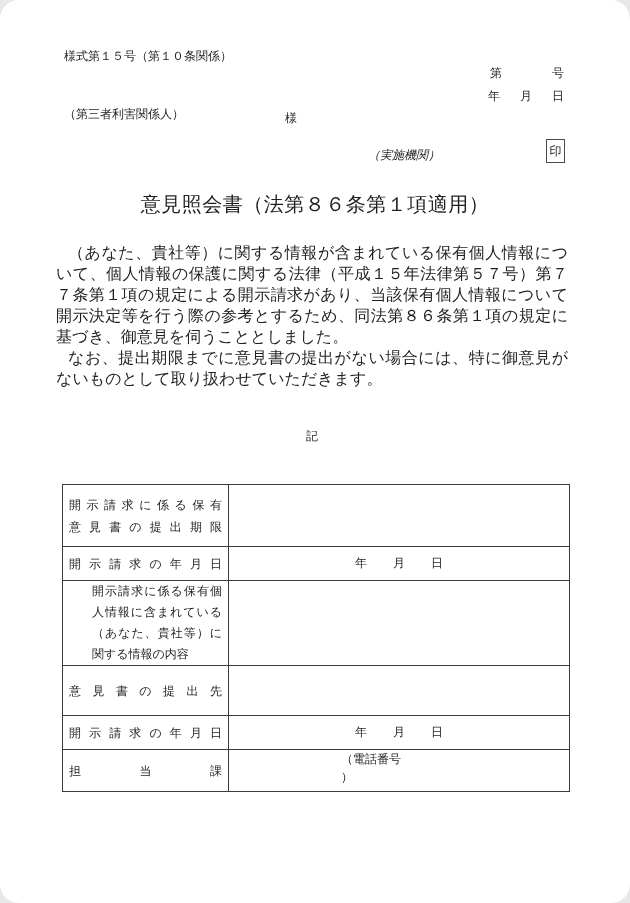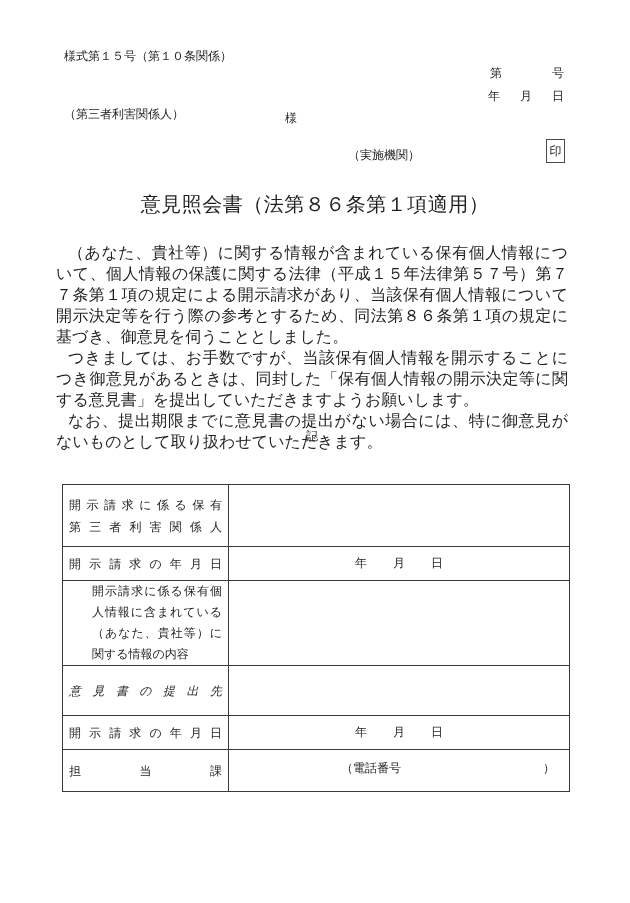--- a/index.html
+++ b/index.html
@@ -6,29 +6,30 @@
   html, body { background: #e8e8e8; }
   .page {
     position: relative;
     width: 630px;
     height: 903px;
     margin: 0 auto;
     background: #ffffff;
     font-family: "Liberation Serif", "DejaVu Serif", serif;
     color: #1f1f1f;
     overflow: hidden;
+    border-radius: 19px;
   }
   .txt { font-size: 12px; line-height: 18px; }
 
   .form-number { position: absolute; left: 64px; top: 47px; }
   .doc-number  { position: absolute; top: 64px; right: 66px; display: flex; gap: 50px; }
   .doc-date    { position: absolute; top: 87px; right: 66px; display: flex; gap: 20px; }
   .addressee   { position: absolute; left: 64px; top: 105px; }
   .honorific   { position: absolute; left: 285px; top: 109px; }
-  .issuer      { position: absolute; left: 348px; top: 146px; }
+  .issuer      { position: absolute; left: 368px; top: 146px; font-style: italic; }
   .seal-box {
     position: absolute; left: 546px; top: 139px;
     width: 19px; height: 24px;
     border: 1px solid #4a4a4a;
     font-size: 12px; line-height: 22px; text-align: center;
   }
   .doc-title {
     position: absolute; left: 0; top: 191px; width: 100%;
     text-align: center; font-size: 20px; letter-spacing: 0.5px;
   }
@@ -54,21 +55,21 @@
   }
   table.form-table td {
     border: 1px solid #3a3a3a;
     vertical-align: middle;
   }
   col.c1 { width: 166px; }
   col.c2 { width: 341px; }
   tr.r1 td { height: 62px; }
   tr.r2 td { height: 34px; }
   tr.r3 td { height: 70px; padding-left: 29px; }
-  tr.r4 td { height: 50px; font-style: italic; }
+  tr.r4 td { height: 50px; }
   tr.r5 td { height: 34px; }
   tr.r6 td { height: 42px; }
   .label-cell { padding: 0 6px; }
   .label-cell .spread {
     text-align: justify;
     text-align-last: justify;
     text-justify: inter-ideograph;
     line-height: 22px;
   }
   .label-cell .wrap {
@@ -77,20 +78,21 @@
     line-height: 21px;
     word-break: break-all;
   }
   .ymd-cell { }
   .ymd { display: flex; justify-content: center; gap: 26px; }
   .phone-cell { vertical-align: bottom; }
   .phone-line {
     display: flex; justify-content: space-between;
     padding: 0 14px 5px 112px;
     line-height: 18px;
+    flex-direction: column;
   }
 </style>
 </head>
 <body>
 
 <div class="page">
 
   <div class="form-number txt">様式第１５号（第１０条関係）</div>
 
   <div class="doc-number txt">
@@ -107,37 +109,36 @@
   <div class="addressee txt">（第三者利害関係人）</div>
   <div class="honorific txt">様</div>
 
   <div class="issuer txt">（実施機関）</div>
   <div class="seal-box">印</div>
 
   <div class="doc-title">意見照会書（法第８６条第１項適用）</div>
 
   <div class="body-text">
     <p>（あなた、貴社等）に関する情報が含まれている保有個人情報について、個人情報の保護に関する法律（平成１５年法律第５７号）第７７条第１項の規定による開示請求があり、当該保有個人情報について開示決定等を行う際の参考とするため、同法第８６条第１項の規定に基づき、御意見を伺うこととしました。</p>
-    <p>つきましては、お手数ですが、当該保有個人情報を開示することにつき御意見があるときは、同封した「保有個人情報の開示決定等に関する意見書」を提出していただきますようお願いします。</p>
     <p>なお、提出期限までに意見書の提出がない場合には、特に御意見がないものとして取り扱わせていただきます。</p>
   </div>
 
   <div class="ki-heading">記</div>
 
   <table class="form-table">
     <colgroup>
         <col class="c1">
         <col class="c2">
       </colgroup>
 
     <tbody>
         <tr class="r1">
       <td class="label-cell">
         <div class="spread">開示請求に係る保有</div>
-        <div class="spread">第三者利害関係人</div>
+        <div class="spread">意見書の提出期限</div>
       </td>
       <td></td>
     </tr>
 
     <tr class="r2">
       <td class="label-cell">
         <div class="spread">開示請求の年月日</div>
       </td>
       <td class="ymd-cell">
         <div class="ymd">

